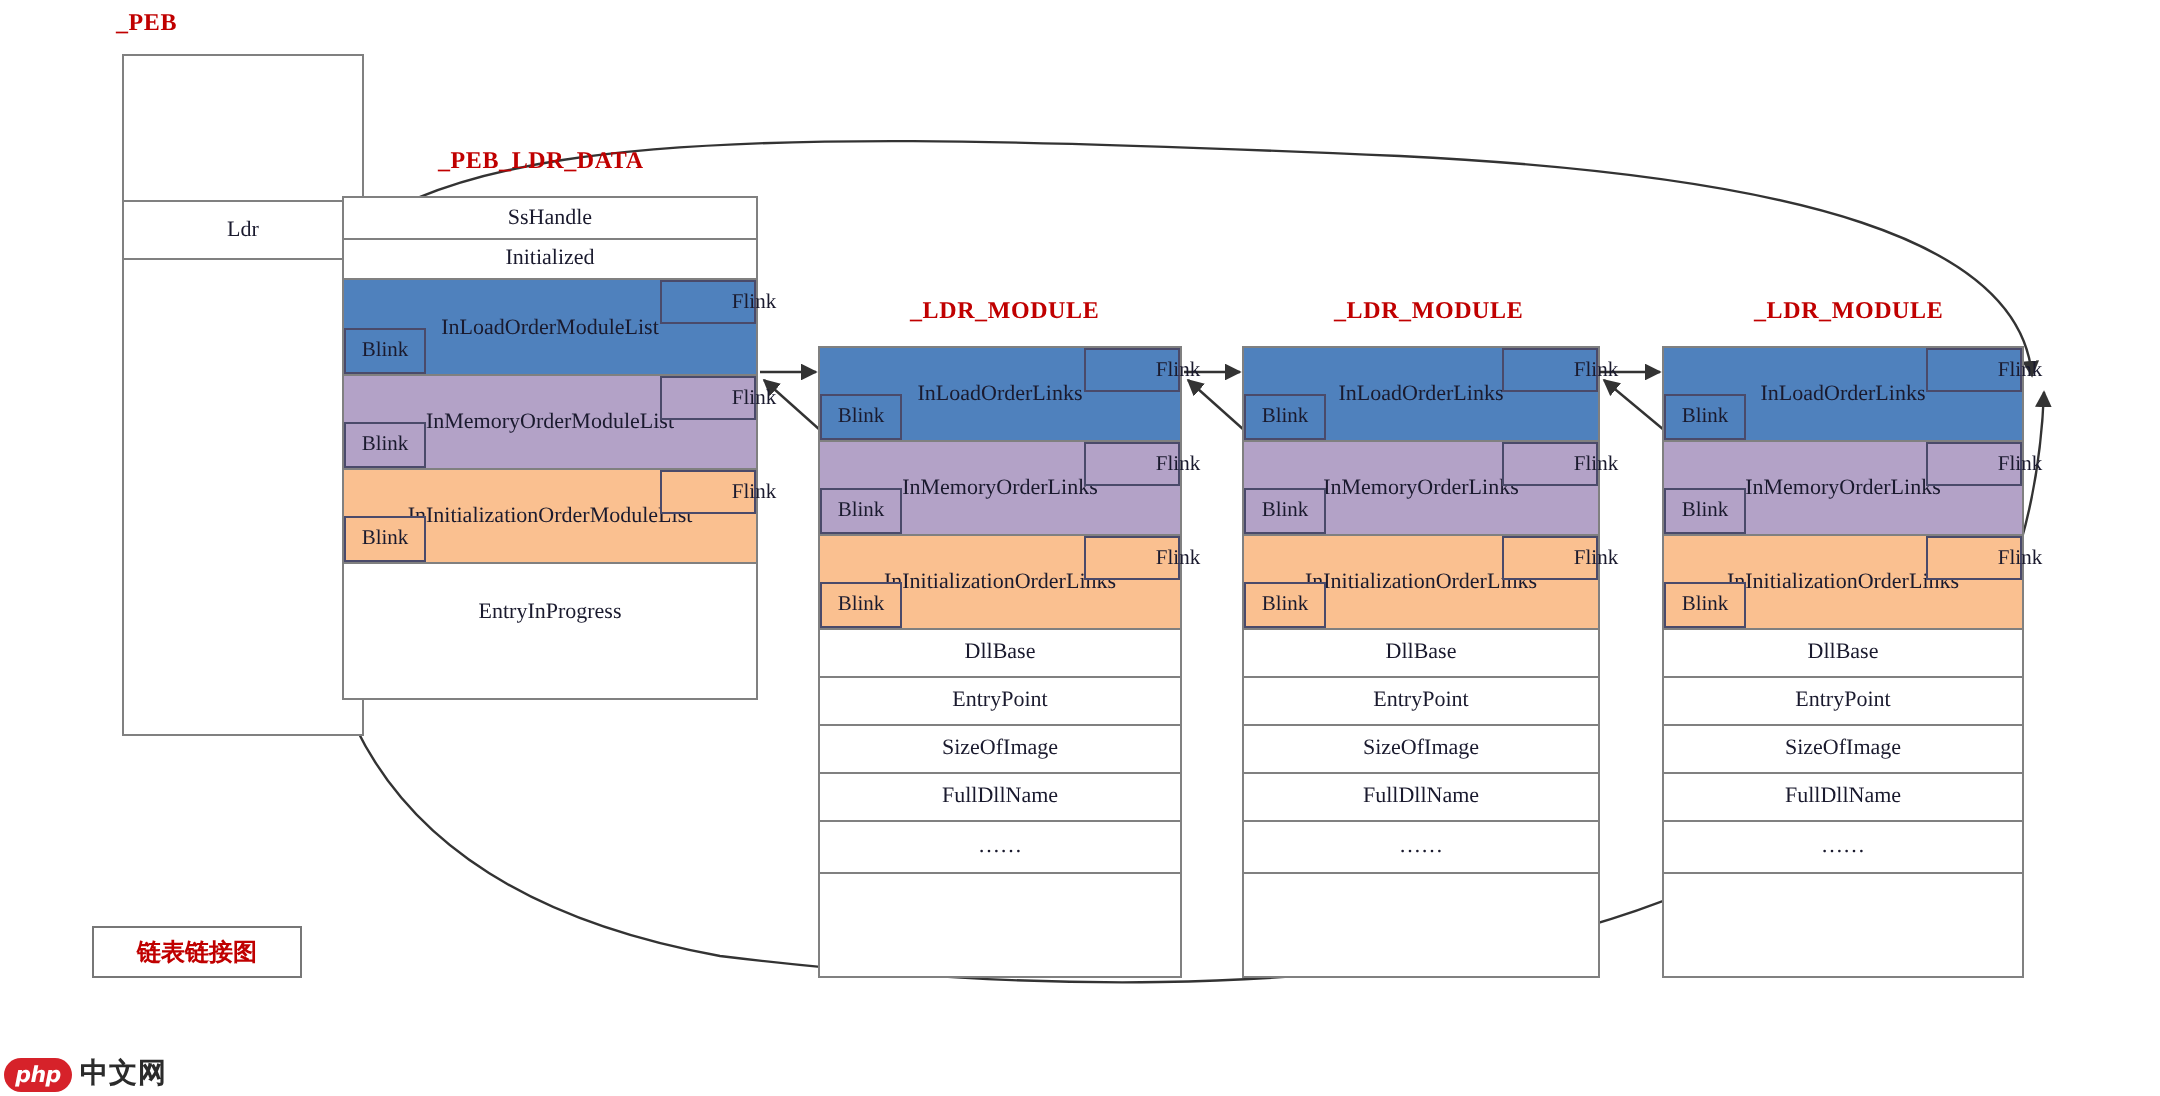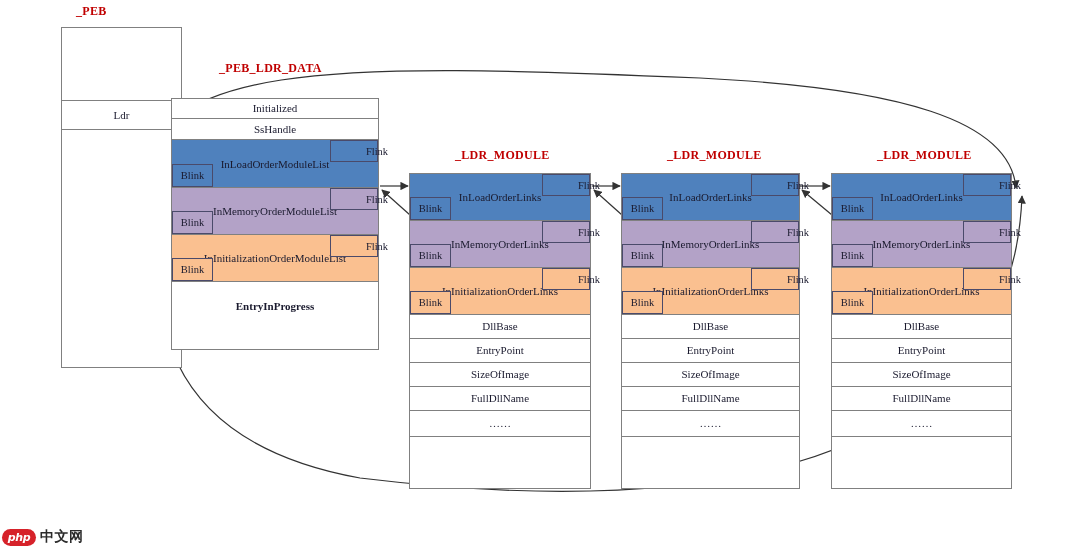--- a/index.html
+++ b/index.html
@@ -189,54 +189,54 @@
       <path d="M 410 215 L 382 190" marker-end="url(#arrow)"></path>
 
       <path d="M 592 186 L 620 186" marker-end="url(#arrow)"></path>
       <path d="M 622 215 L 594 190" marker-end="url(#arrow)"></path>
 
       <path d="M 800 186 L 830 186" marker-end="url(#arrow)"></path>
       <path d="M 832 215 L 802 190" marker-end="url(#arrow)"></path>
     </g>
   </svg>
 
-  <div class="title" style="left:58px; top:4px;margin-left:18px;">_PEB</div>
+  <div class="title" style="left:58px; top:4px;">_PEB</div>
 
   <div class="struct" style="left:16px; top:27px; width:121px; height:341px;margin-left:45px;">
     <div class="row plain" style="height:73px;"></div>
     <div class="row plain" style="height:29px;">Ldr</div>
     <div class="row plain last" style="height:237px;"></div>
   </div>
 
-  <div class="title" style="left:219px; top:61px;">_PEB_LDR_DATA</div>
+  <div class="title" style="left:219px; top:73px;">_PEB_LDR_DATA</div>
 
   <div class="struct" style="left:171px; top:98px; width:208px; height:252px;">
 
+    <div class="row plain" style="height:21px;">SsHandle</div>
     <div class="row plain" style="height:20px;">Initialized</div>
-    <div class="row plain" style="height:21px;">SsHandle</div>
 
     <div class="linkblock lb-blue" style="height:48px;">
       <div class="center-label">InLoadOrderModuleList</div>
       <div class="flink" style="width:42px; height:22px;">Flink</div>
       <div class="blink" style="width:41px; height:23px;">Blink</div>
     </div>
 
     <div class="linkblock lb-purple" style="height:47px;">
       <div class="center-label">InMemoryOrderModuleList</div>
       <div class="flink" style="width:42px; height:22px;">Flink</div>
       <div class="blink" style="width:41px; height:23px;">Blink</div>
     </div>
 
     <div class="linkblock lb-orange" style="height:47px;">
       <div class="center-label">InInitializationOrderModuleList</div>
       <div class="flink" style="width:42px; height:22px;">Flink</div>
       <div class="blink" style="width:41px; height:23px;">Blink</div>
     </div>
 
-    <div class="row plain last" style="height:48px;font-weight:bold;">EntryInProgress</div>
+    <div class="row plain last" style="height:48px;">EntryInProgress</div>
   </div>
 
   <div class="title" style="left:455px; top:148px;">_LDR_MODULE</div>
 
   <div class="struct" style="left:409px; top:173px; width:182px; height:316px;">
 
     <div class="linkblock lb-blue" style="height:47px;">
       <div class="center-label">InLoadOrderLinks</div>
       <div class="flink" style="width:42px; height:22px;">Flink</div>
       <div class="blink" style="width:41px; height:23px;">Blink</div>
@@ -315,19 +315,22 @@
     </div>
 
     <div class="row plain" style="height:24px;">DllBase</div>
     <div class="row plain" style="height:24px;">EntryPoint</div>
     <div class="row plain" style="height:24px;">SizeOfImage</div>
     <div class="row plain" style="height:24px;">FullDllName</div>
     <div class="row plain" style="height:26px;">……</div>
     <div class="row plain last" style="height:51px;"></div>
   </div>
 
+  <div class="legend-box" style="left:46px; top:463px; width:105px; height:26px;">
+    <span class="legend-text">链表链接图</span>
+  </div>
 
   <div class="watermark">
     <span class="wm-badge">php</span>
     <span class="wm-text">中文网</span>
   </div>
 
 </div>
 
 </body></html>

